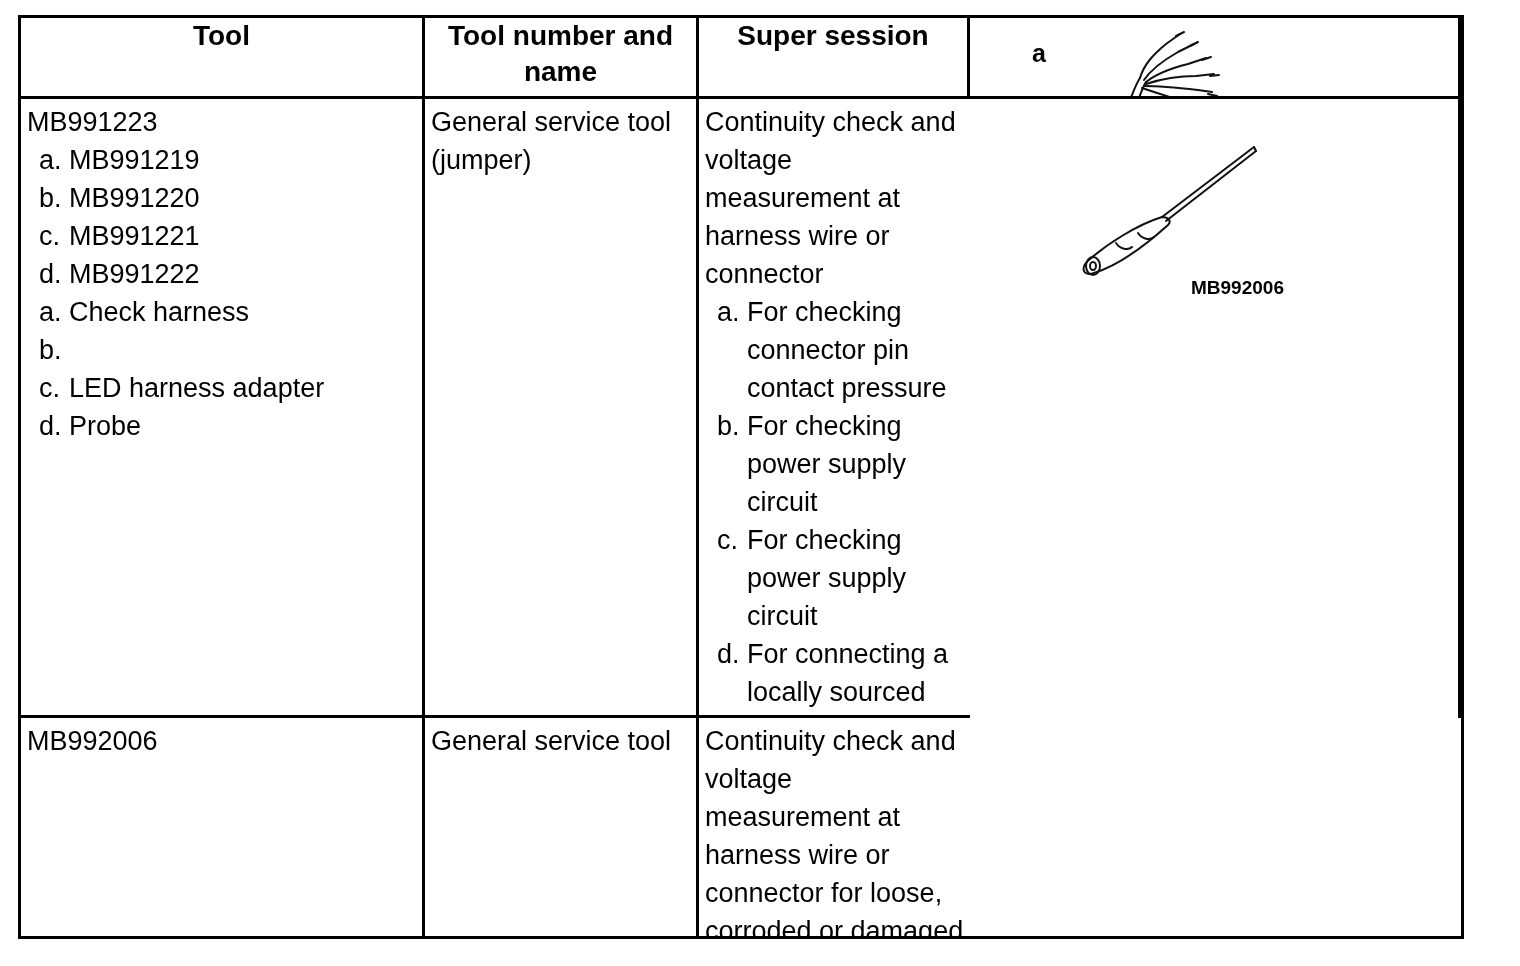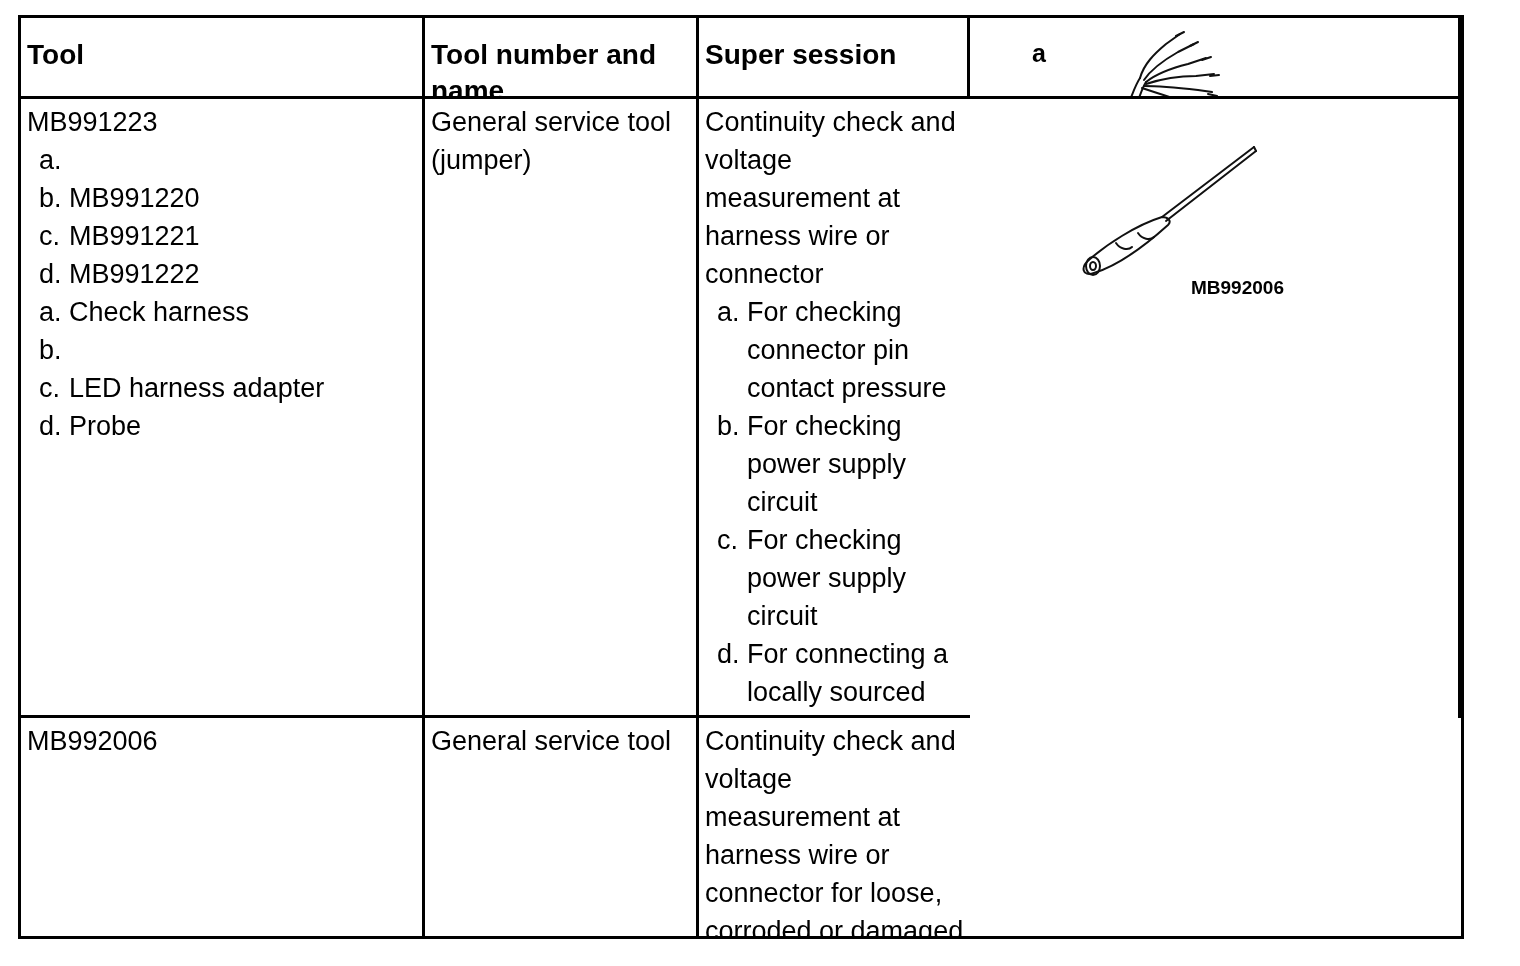--- a/index.html
+++ b/index.html
@@ -12,21 +12,21 @@
     display:grid;
     grid-template-columns:404px 274px 271px 491px;
     grid-template-rows:81px 619px 218px;
     border:3px solid #000;
     background:#fff;
   }
   .cell { border-right:3px solid #000; border-bottom:3px solid #000;
           padding:4px 6px 4px 6px; font-size:27px; line-height:38px; overflow:hidden; }
   .cell.lastcol { border-right:none; }
   .cell.lastrow { border-bottom:none; }
-  .cell.head { font-weight:bold; font-size:28px; line-height:36px; padding-top:19px; }
+  .cell.head { font-weight:bold; font-size:28px; line-height:36px; padding-top:0;text-align:center; }
 
   .toolcell { position:relative; padding:0; }
 
   .num-line { white-space:nowrap; }
   .li { display:flex; margin-left:12px; }
   .li .marker { flex:0 0 30px; }
   .li .content { flex:1 1 auto; }
   .app-li .content { max-width:424px; }
 
   .tool-label { position:absolute; font-weight:bold; font-size:25px; }
@@ -112,20 +112,21 @@
       </div>
 
       <div class="dnu-box" style="left:196px; top:524px;">DO NOT USE</div>
       <div class="tool-caption" style="left:233px; top:562px;">MB991223</div>
     </div>
 
     <div class="cell">
       <div class="num-line">MB991223</div>
       <div class="li">
           <span class="marker">a.</span>
+          <span class="content">MB991219</span>
         </div>
       <div class="li">
           <span class="marker">b.</span>
           <span class="content">MB991220</span>
         </div>
       <div class="li">
           <span class="marker">c.</span>
           <span class="content">MB991221</span>
         </div>
       <div class="li">

